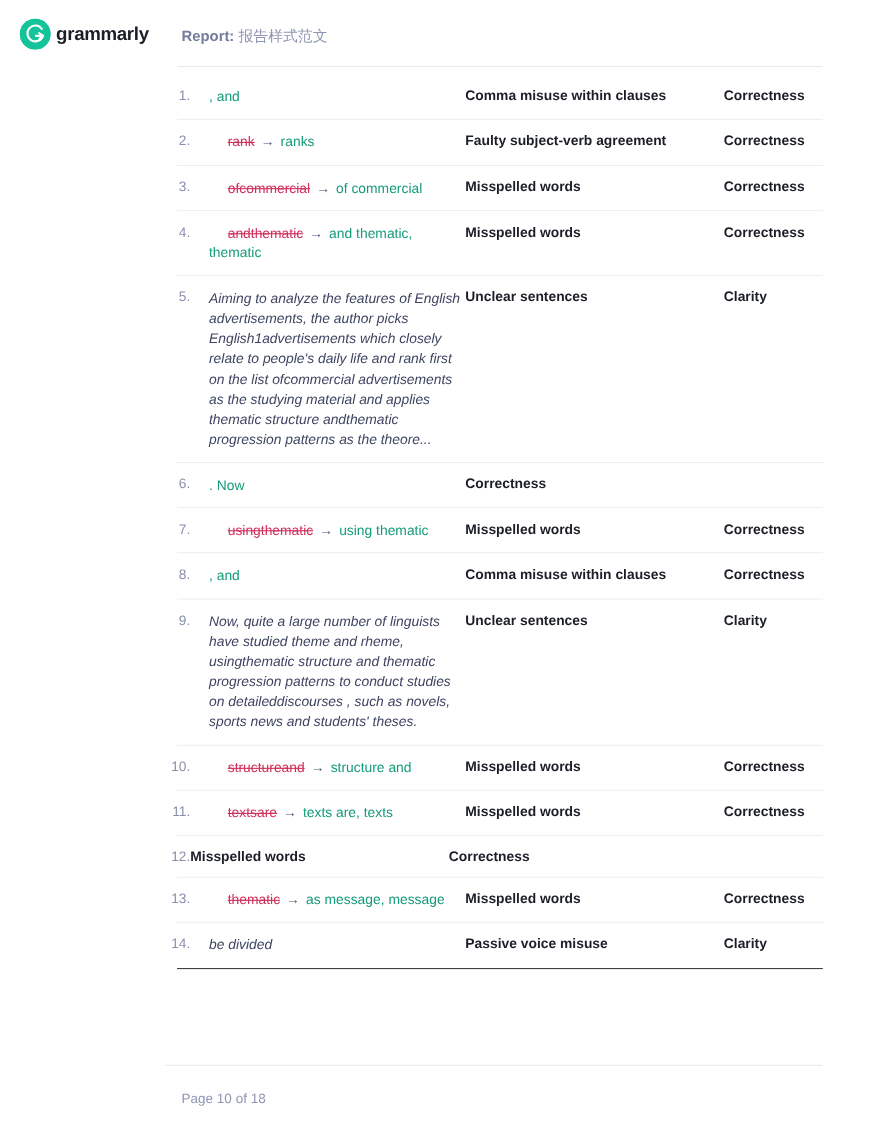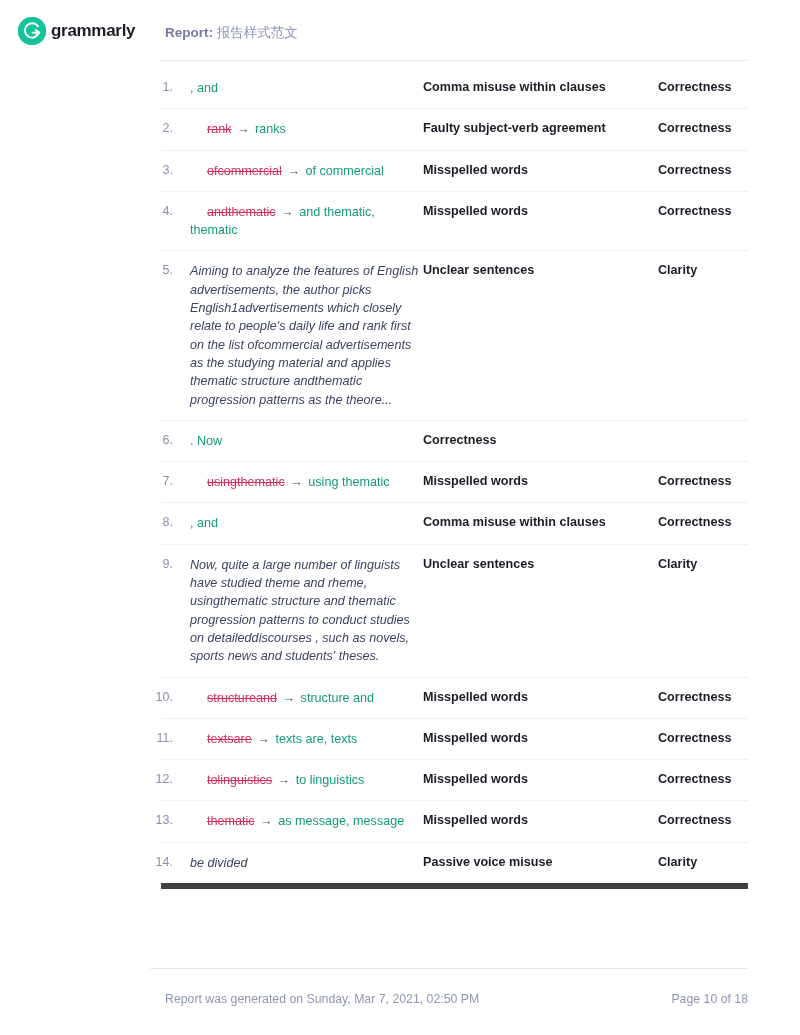--- a/index.html
+++ b/index.html
@@ -71,21 +71,21 @@
   .row {
     position: relative;
     display: flex;
     align-items: flex-start;
     padding: 11px 0 11px 0;
     border-bottom: 1px solid #eceef4;
     margin-left: 161px;
     width: 587px;
     box-sizing: border-box;
   }
-  .row:last-child { border-bottom: 6px solid #404040; }
+  .row:last-child { border-bottom: 1px solid #404040; }
 
   .col-index {
     flex: 0 0 auto;
     width: 28px;
     margin-left: -16px;
     text-align: right;
     font-size: 12.5px;
     color: #8a90ad;
     padding-top: 1px;
   }
@@ -239,21 +239,20 @@
       <div class="col-type">Correctness</div>
     </div>
     <div class="row">
       <div class="col-index">11.</div>
       <div class="col-text"><span class="del">textsare</span> <span class="arrow">→</span> <span class="ins">texts are</span><span class="sep">,</span> <span class="ins">texts</span></div>
       <div class="col-category">Misspelled words</div>
       <div class="col-type">Correctness</div>
     </div>
     <div class="row">
       <div class="col-index">12.</div>
-      <div class="col-text"><span class="del">tolinguistics</span> <span class="arrow">→</span> <span class="ins">to linguistics</span></div>
       <div class="col-category">Misspelled words</div>
       <div class="col-type">Correctness</div>
     </div>
     <div class="row">
       <div class="col-index">13.</div>
       <div class="col-text"><span class="del">thematic</span> <span class="arrow">→</span> <span class="ins">as message</span><span class="sep">,</span> <span class="ins">message</span></div>
       <div class="col-category">Misspelled words</div>
       <div class="col-type">Correctness</div>
     </div>
     <div class="row">
@@ -261,15 +260,14 @@
       <div class="col-text">
         <span class="sentence">be divided</span>
       </div>
       <div class="col-category">Passive voice misuse</div>
       <div class="col-type">Clarity</div>
     </div>
   </div>
 
 <div class="footer-rule"></div>
 <div class="footer">
-  <span>Report was generated on Sunday, Mar 7, 2021, 02:50 PM</span>
   <span>Page 10 of 18</span>
 </div>
 
 </body></html>

